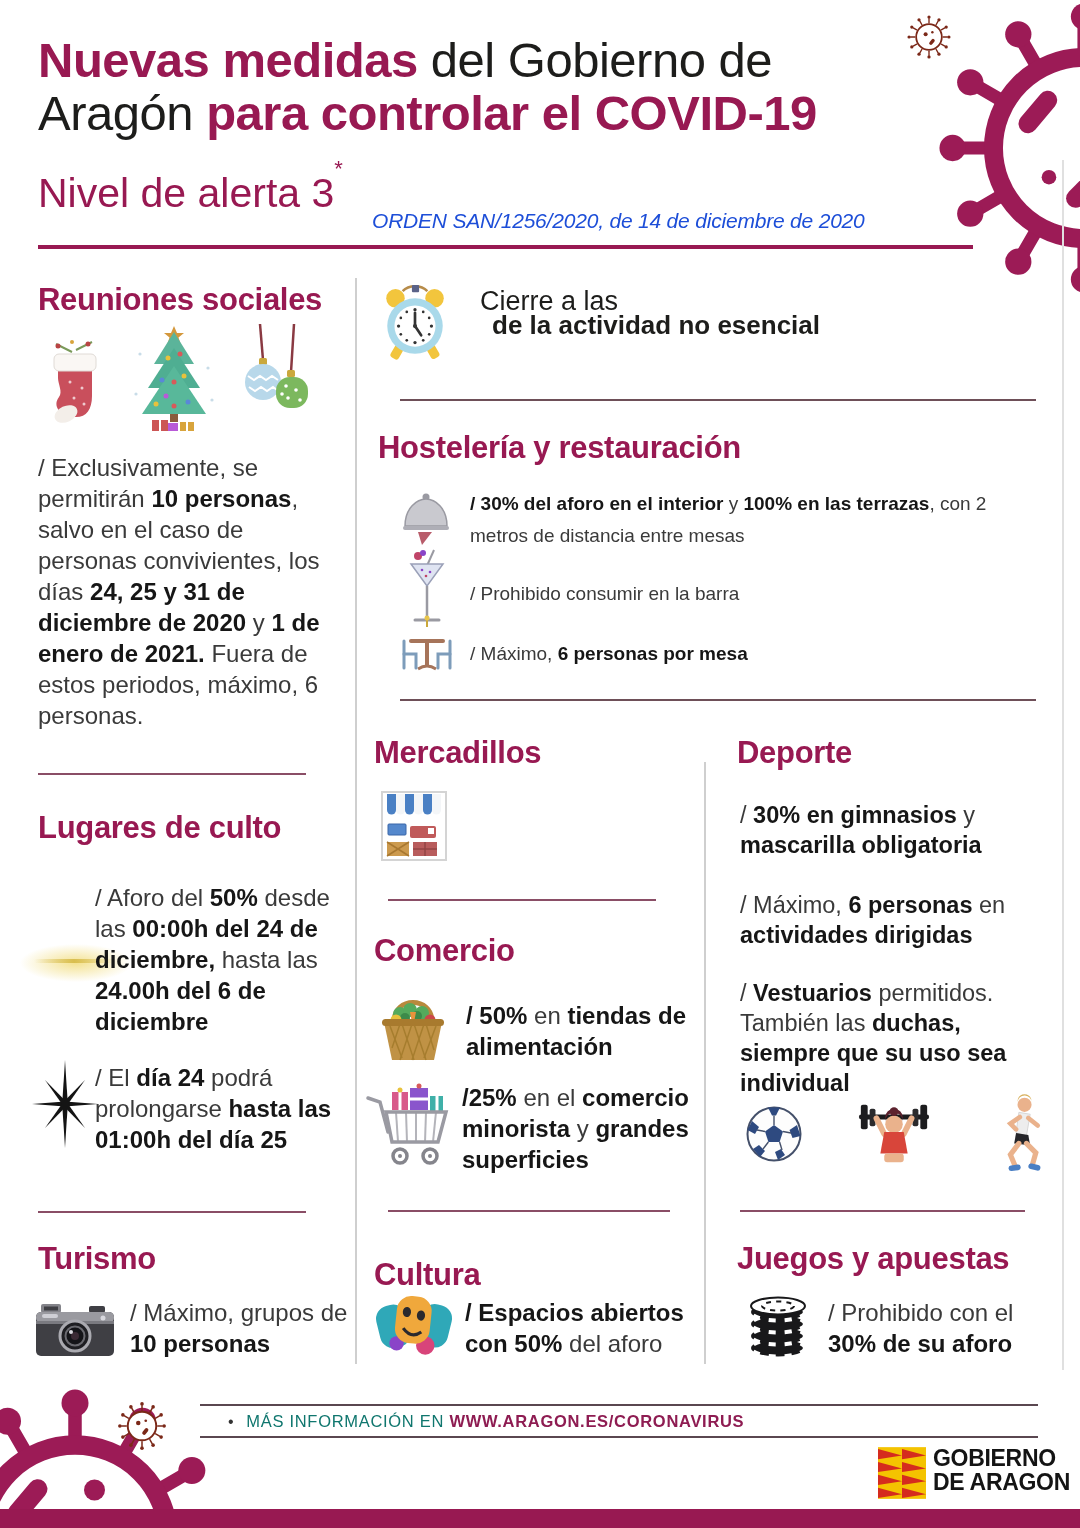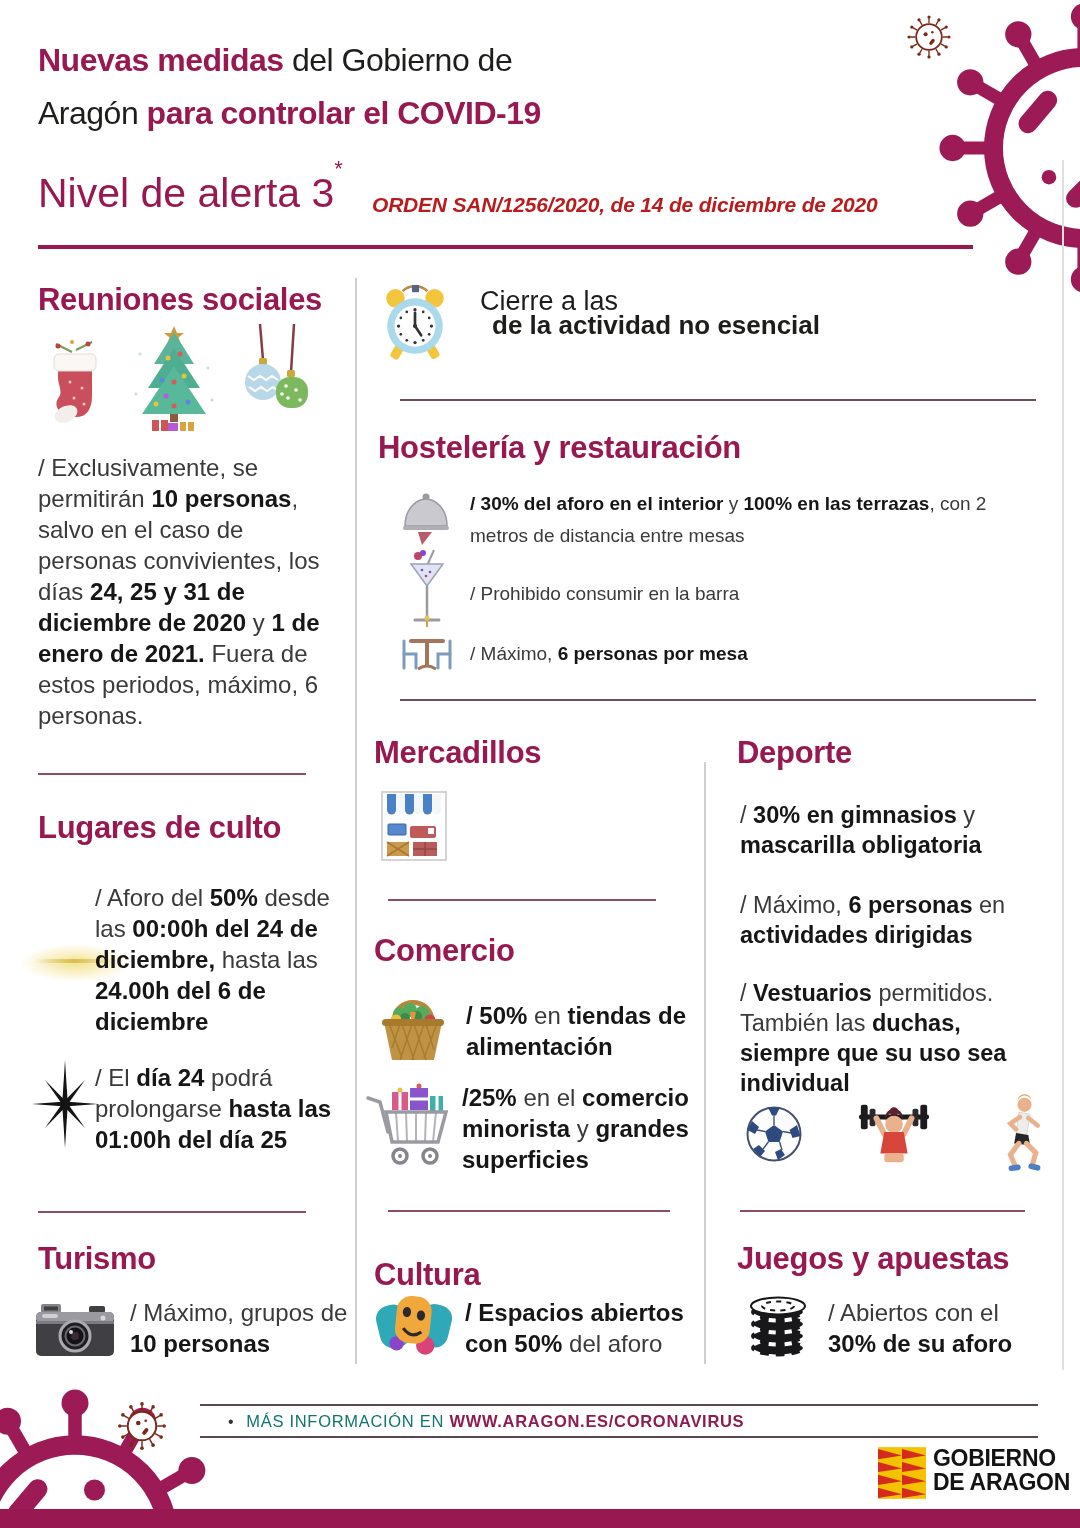--- a/index.html
+++ b/index.html
@@ -20,24 +20,24 @@
   .bullet-sm{font-size:23.5px;line-height:30px;color:var(--body);}
   .seg-n{}
   .seg-b{font-weight:700;color:#161616;}
   .seg-mb{font-weight:700;color:var(--maroon);}
   .seg-m{color:var(--maroon);}
   
   .rule{height:2px;background:#8a4e66;}
   .rule-dark{height:2px;background:#6e4f58;}
   .vdiv{width:2px;background:#cfcfcf;}
   
-  .title{font-size:32px;line-height:53px;font-weight:400;color:var(--ink);letter-spacing:-0.5px;}
+  .title{font-size:49px;line-height:53px;font-weight:400;color:var(--ink);letter-spacing:-0.5px;}
   .alert{font-size:41px;font-weight:400;color:var(--maroon);letter-spacing:0;}
   .alert sup{font-size:22px;top:-16px;position:relative;}
-  .order{font-size:21px;font-style:italic;font-weight:700;color:#b91c1c;letter-spacing:-0.2px;}
+  .order{font-size:21px;font-style:italic;font-weight:400;color:#1d4ed8;letter-spacing:-0.2px;margin-top:16px;}
   
   .closure-prefix{font-size:27px;font-weight:400;color:var(--ink);}
   .closure-time{font-size:43px;font-weight:700;color:var(--maroon);letter-spacing:-0.5px;}
   .closure-suffix{font-size:26px;font-weight:700;color:var(--ink);margin-left:14px;}
   .baseline-row{display:flex;align-items:baseline;}
   
   .footer-rule{height:2px;background:#5a4750;}
   .footer-info{font-size:16.5px;letter-spacing:0.7px;font-weight:400;}
   .footer-info .seg-m{color:#0f766e;}
   .footer-info .seg-mb{color:#8e1c52;font-weight:700;}
@@ -512,21 +512,21 @@
       <ellipse cx="32" cy="44" rx="27" ry="8.5" fill="#18181a"></ellipse>
       <ellipse cx="32" cy="44" rx="27" ry="8.5" fill="none" stroke="#fff" stroke-width="4" stroke-dasharray="7 9"></ellipse>
       <ellipse cx="32" cy="32" rx="27" ry="8.5" fill="#18181a"></ellipse>
       <ellipse cx="32" cy="32" rx="27" ry="8.5" fill="none" stroke="#fff" stroke-width="4" stroke-dasharray="7 9"></ellipse>
       <ellipse cx="32" cy="20" rx="27" ry="8.5" fill="#18181a"></ellipse>
       <ellipse cx="32" cy="20" rx="27" ry="8.5" fill="none" stroke="#fff" stroke-width="4" stroke-dasharray="7 9"></ellipse>
       <ellipse cx="32" cy="14" rx="27" ry="8.5" fill="#ffffff" stroke="#18181a" stroke-width="2"></ellipse>
       <ellipse cx="32" cy="14" rx="16" ry="4.5" fill="none" stroke="#18181a" stroke-width="2" stroke-dasharray="5 5"></ellipse>
     </g>
   </svg>
-  <p class="abs bullet" style="left:828px;top:1297px;width:225px;margin:0;"><span class="seg-n">/ Abiertos con el </span><span class="seg-b">30% de su aforo</span></p>
+  <p class="abs bullet" style="left:828px;top:1297px;width:225px;margin:0;"><span class="seg-n">/ Prohibido con el </span><span class="seg-b">30% de su aforo</span></p>
 
   <svg class="abs" style="left:-75px;top:1388px;" width="300" height="300" viewBox="0 0 200 200">
       <use href="#sym-virus"></use>
     </svg>
   <svg class="abs" style="left:112px;top:1396px;" width="60" height="60" viewBox="0 0 80 80">
       <use href="#sym-virus-o"></use>
     </svg>
 
   <div class="abs footer-rule" style="left:200px;top:1404px;width:838px;"></div>
   <div class="abs footer-info" style="left:228px;top:1412px;display:flex;align-items:center;">

